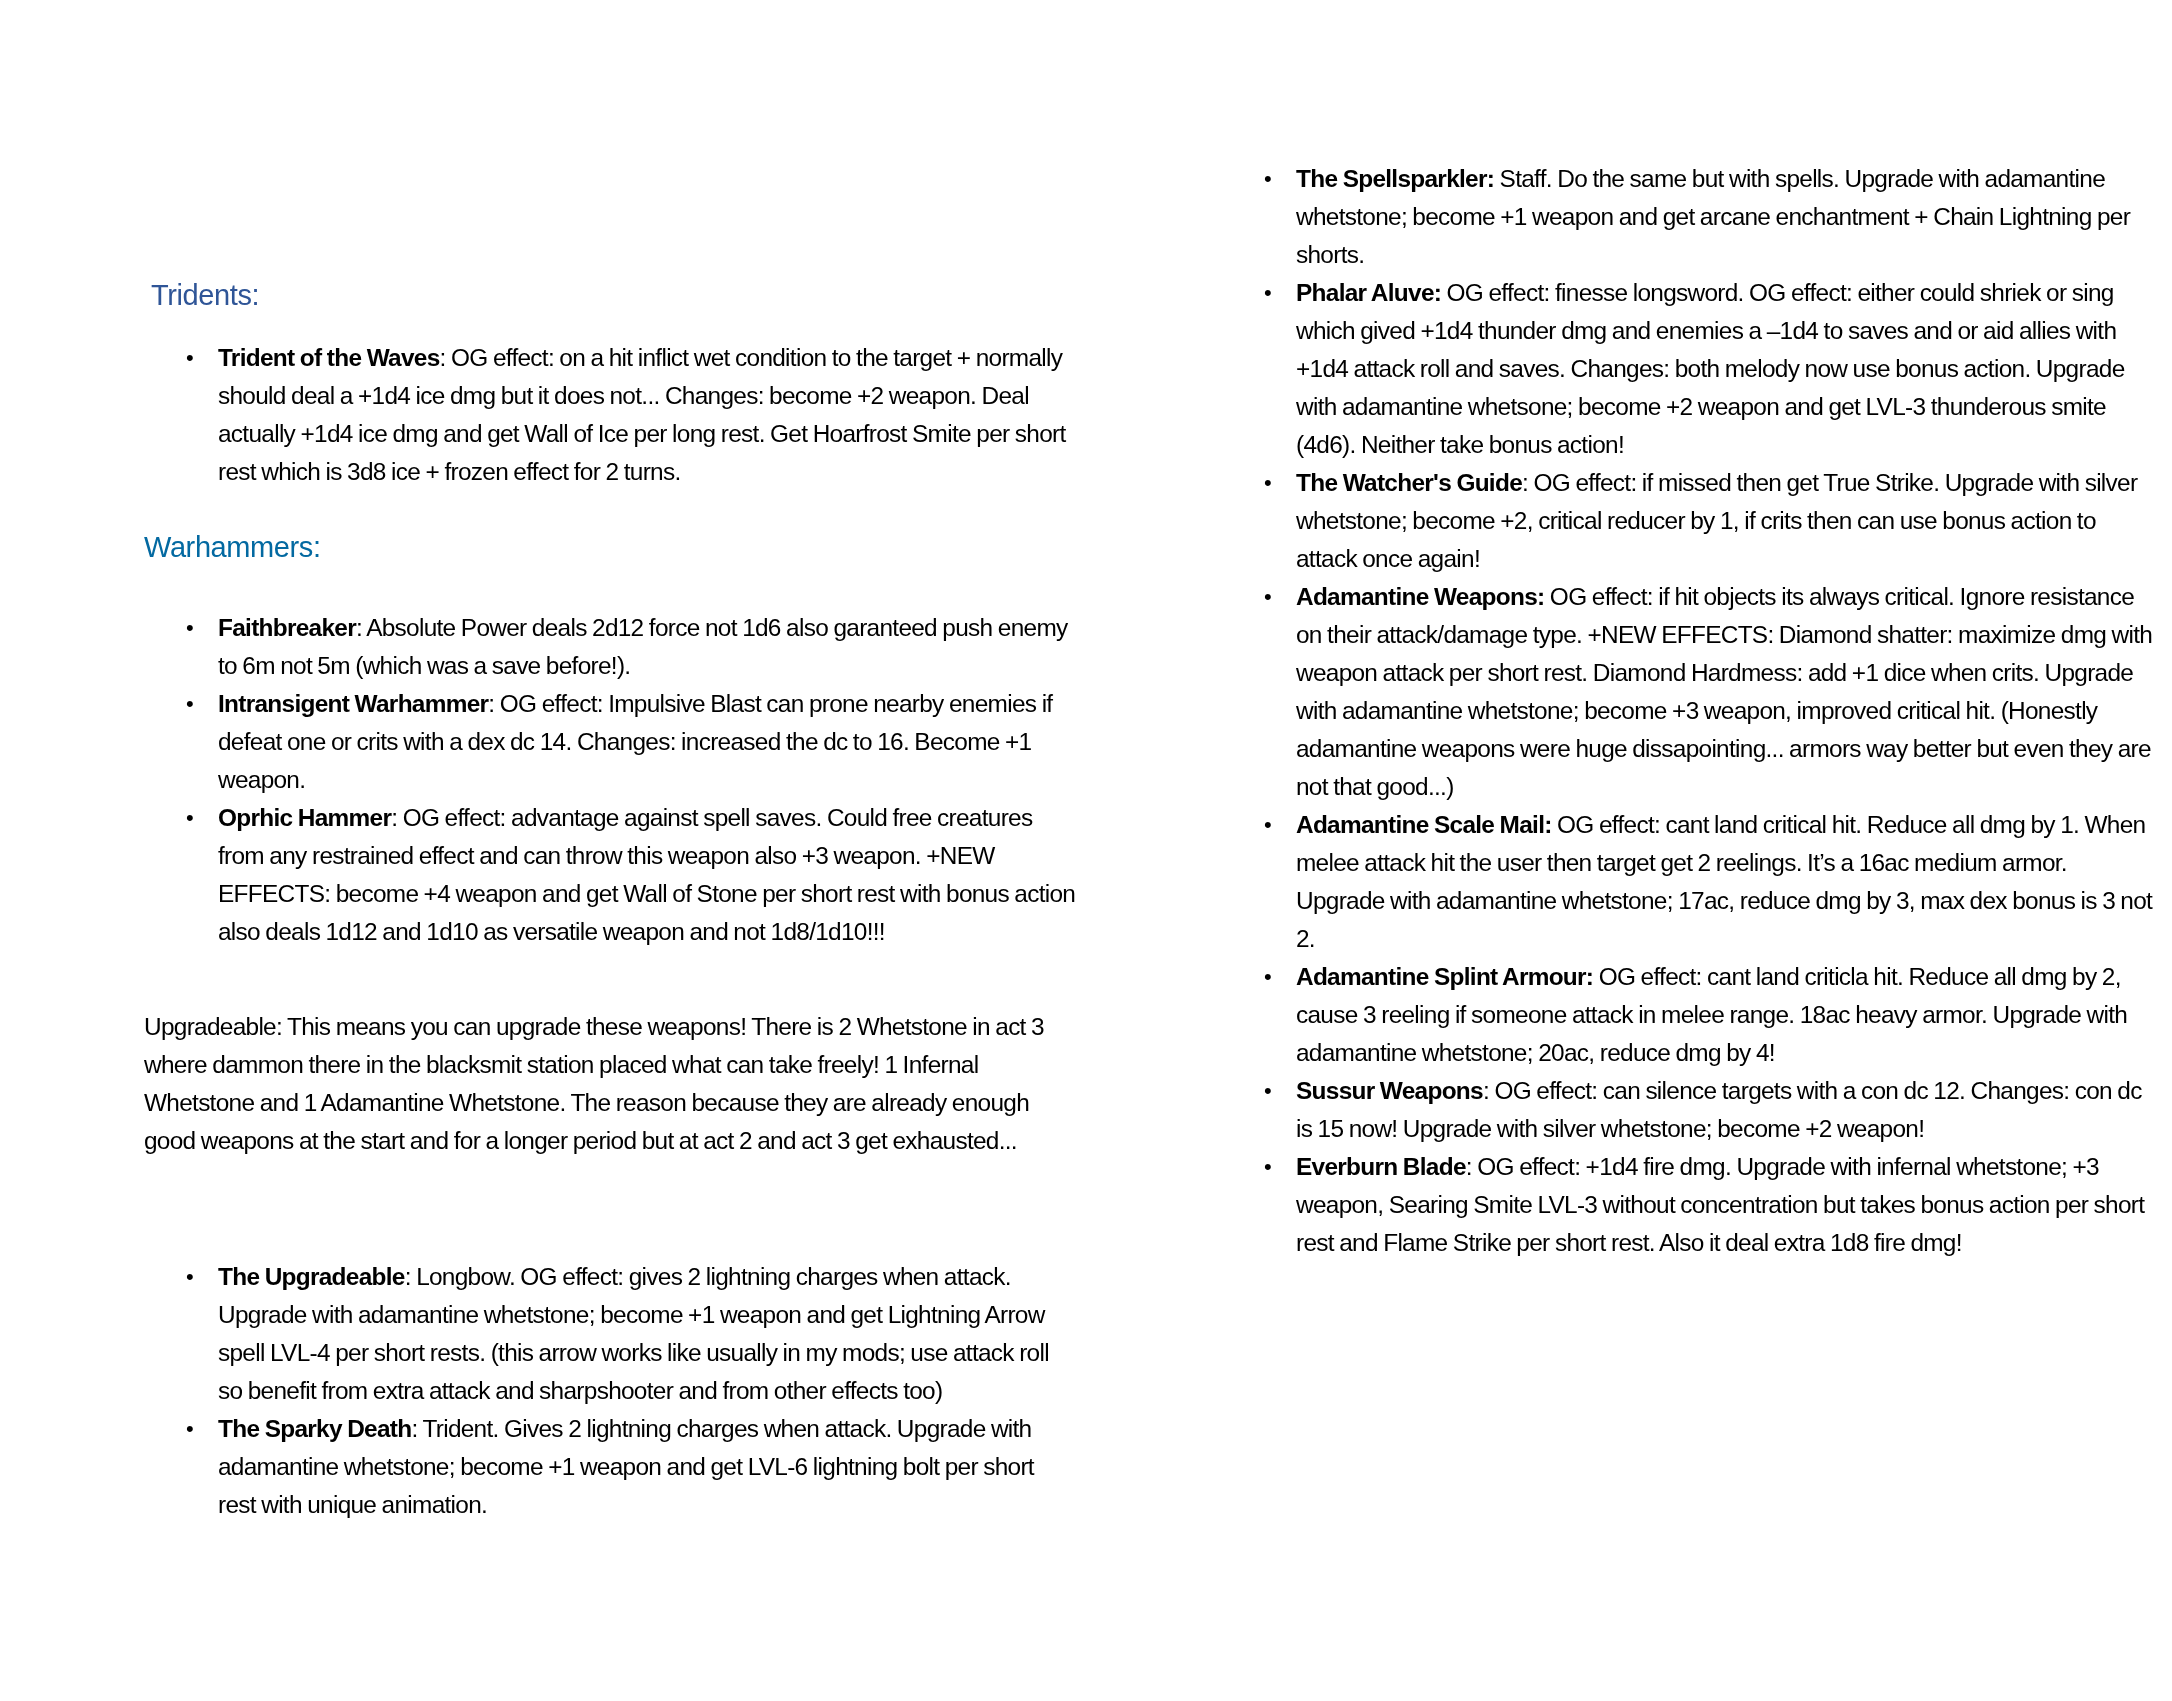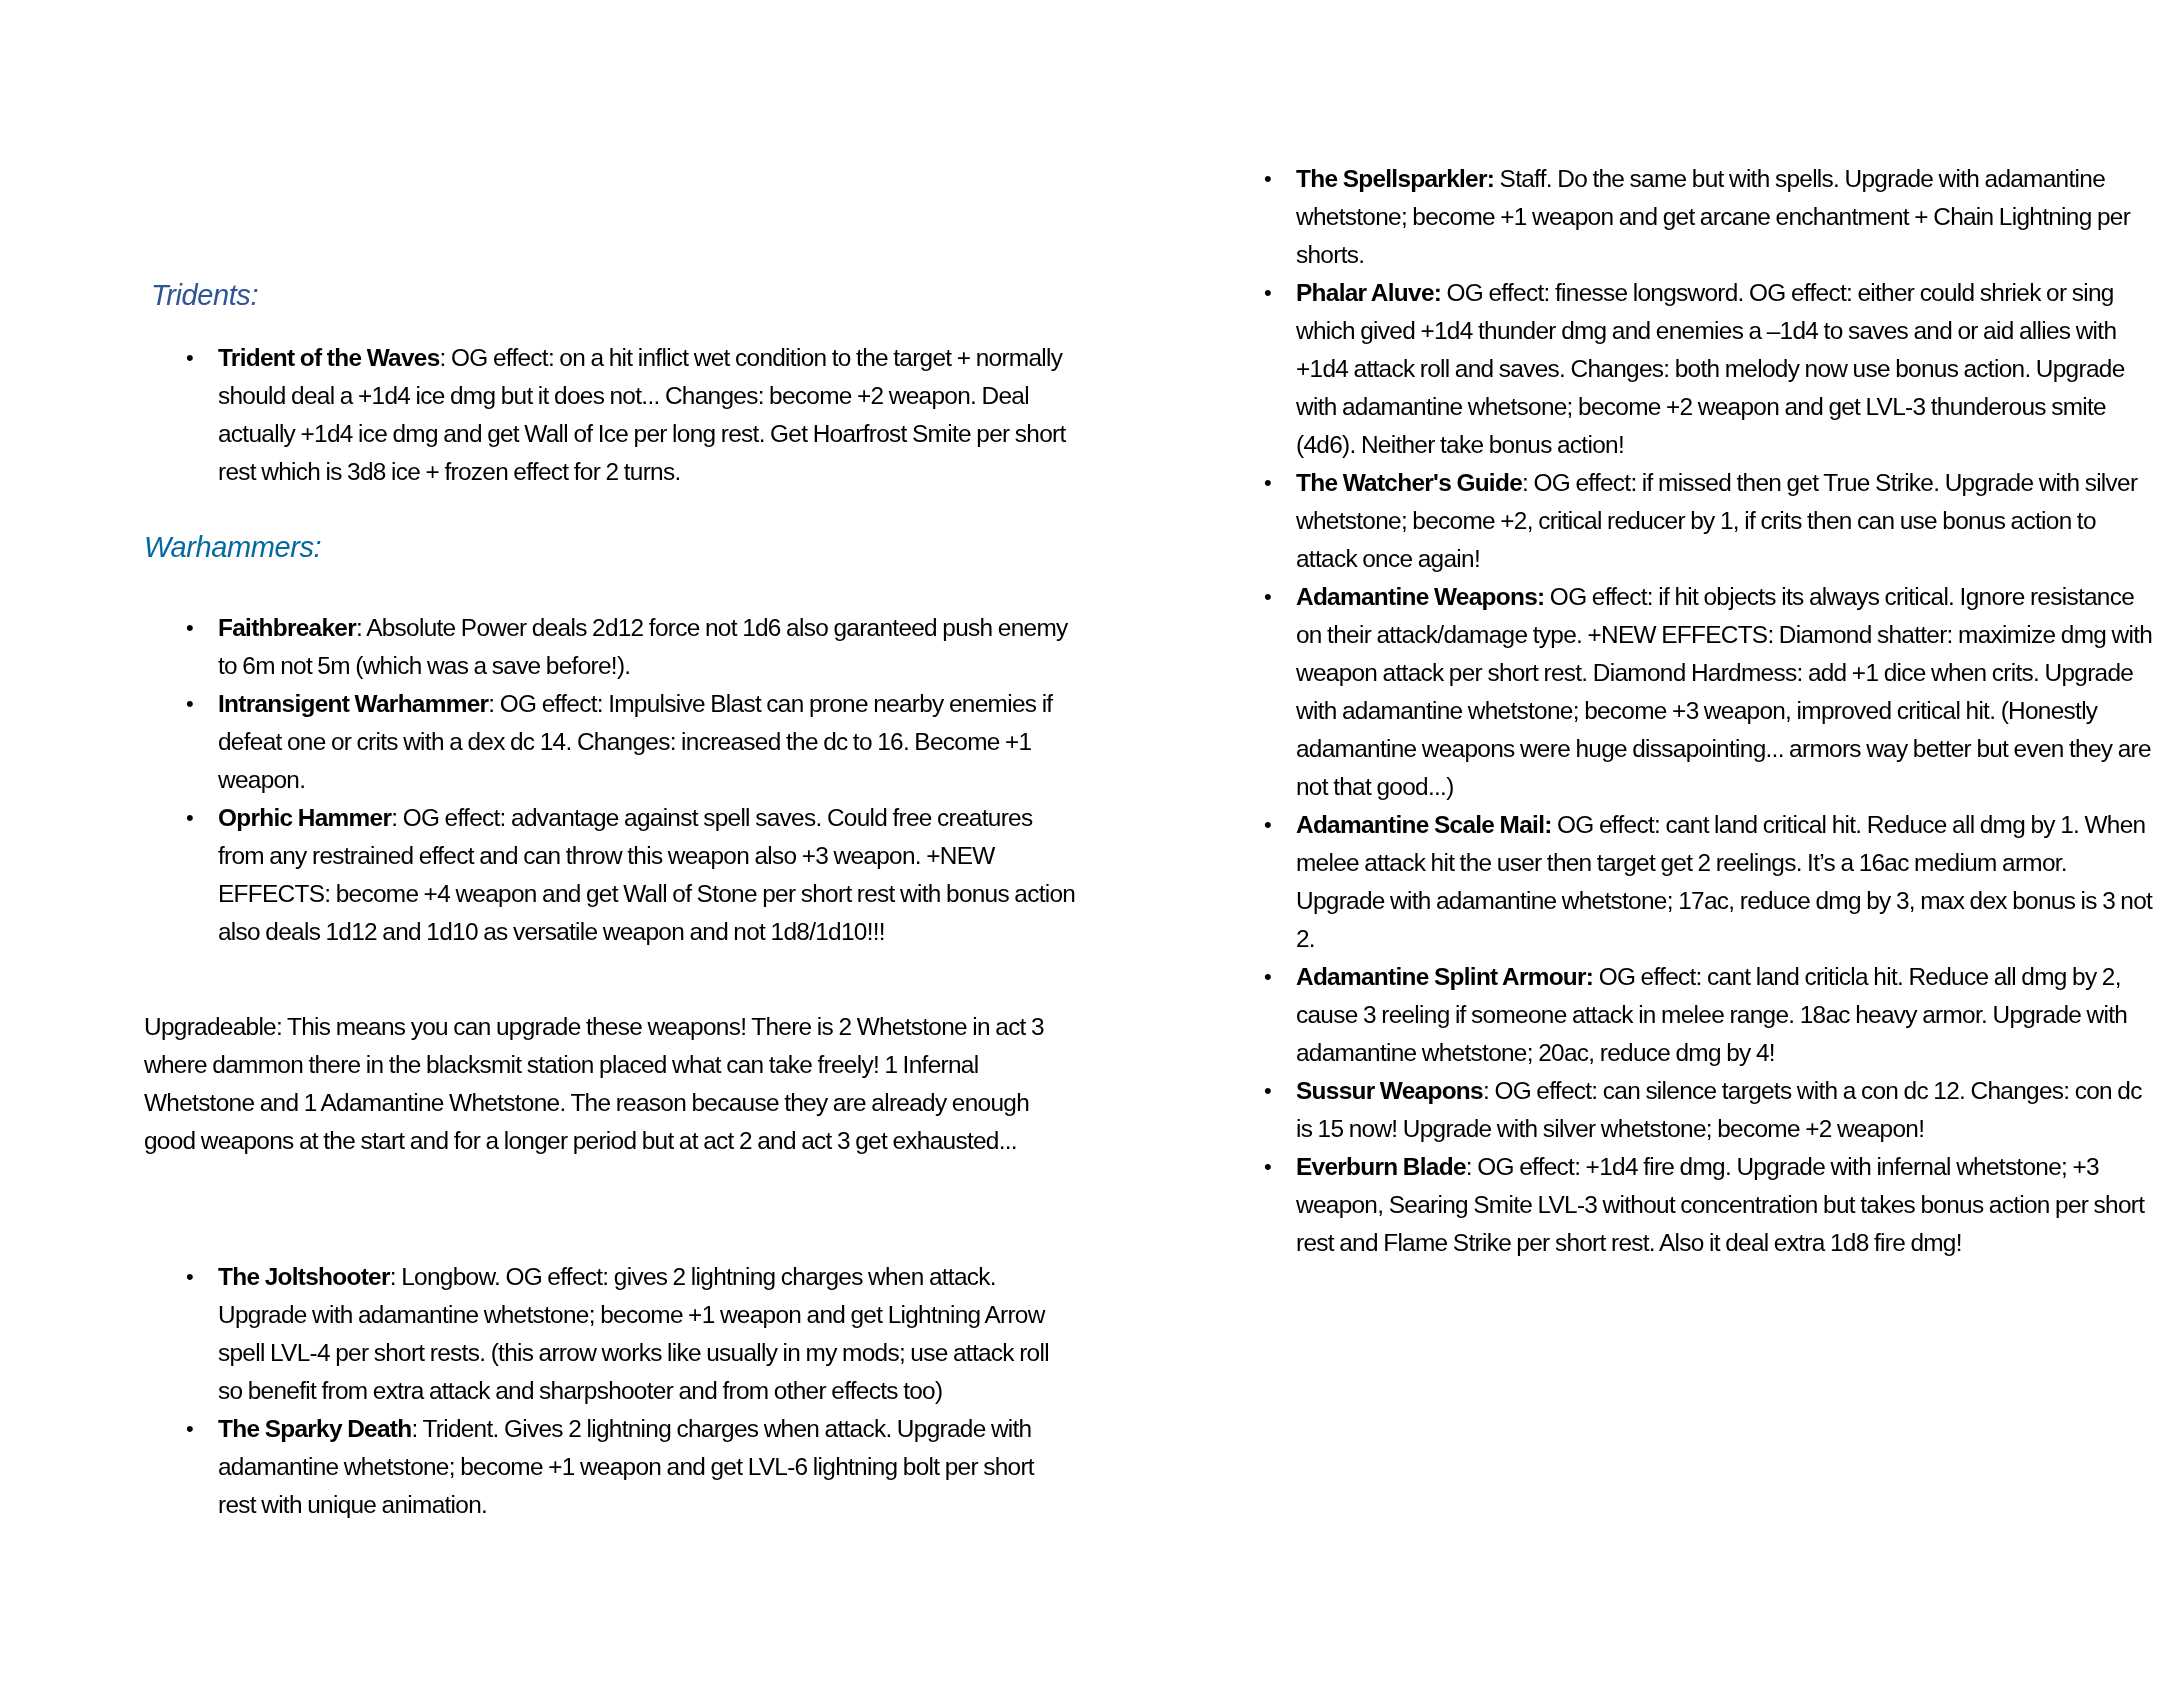--- a/index.html
+++ b/index.html
@@ -1,20 +1,20 @@
 <!DOCTYPE html>
 <html style="font-size:11.6px"><head>
 <meta charset="utf-8">
 <style>
   html, body { margin: 0; padding: 0; background: #ffffff; }
   body { width: 2172px; height: 1702px; position: relative; overflow: hidden;
          font-family: "Liberation Sans", sans-serif; color: #000; }
   .page { position: absolute; left: 0; top: 0; width: 2172px; height: 1702px; background: #fff; }
   .blk { position: absolute; font-size: 24.4px; line-height: 38px; letter-spacing: -0.7px; word-spacing: -0.7px; }
-  .heading { position: absolute; color: #2F5597; font-size: 29px; line-height: 38px; letter-spacing: -0.4px; font-style: italic; }
+  .heading { position: absolute; color: #2F5597; font-size: 29px; line-height: 38px; letter-spacing: -0.4px; }
   ul.list { list-style: none; margin: 0; padding: 0; }
   ul.list li { position: relative; padding-left: 0; }
   .bullet { position: absolute; left: -32px; top: 0; font-size: 22px; line-height: 38px; }
   .name { font-weight: bold; }
 </style>
 </head>
 <body>
 
 <div class="page">
 
@@ -39,21 +39,21 @@
     <li>
       <span class="bullet">•</span><span class="name">Oprhic Hammer</span><span>: </span><span>OG effect: advantage against spell saves. Could free creatures from any restrained effect and can throw this weapon also +3 weapon. +NEW EFFECTS: become +4 weapon and get Wall of Stone per short rest with bonus action also deals 1d12 and 1d10 as versatile weapon and not 1d8/1d10!!!</span>
     </li>
   </ul>
 
   <div class="blk" style="left:144px; top:1008px; width:924px;">Upgradeable: This means you can upgrade these weapons! There is 2 Whetstone in act 3 where dammon there in the blacksmit station placed what can take freely! 1 Infernal Whetstone and 1 Adamantine Whetstone. The reason because they are already enough good weapons at the start and for a longer period but at act 2 and act 3 get exhausted...</div>
 
 
   <ul class="list blk" style="left:218px; top:1258px; width:858px;">
     <li>
-      <span class="bullet">•</span><span class="name">The Joltshooter</span><span>: </span><span>Longbow. OG effect: gives 2 lightning charges when attack. Upgrade with adamantine whetstone; become +1 weapon and get Lightning Arrow spell LVL-4 per short rests. (this arrow works like usually in my mods; use attack roll so benefit from extra attack and sharpshooter and from other effects too)</span>
+      <span class="bullet">•</span><span class="name">The Upgradeable</span><span>: </span><span>Longbow. OG effect: gives 2 lightning charges when attack. Upgrade with adamantine whetstone; become +1 weapon and get Lightning Arrow spell LVL-4 per short rests. (this arrow works like usually in my mods; use attack roll so benefit from extra attack and sharpshooter and from other effects too)</span>
     </li>
     <li>
       <span class="bullet">•</span><span class="name">The Sparky Death</span><span>: </span><span>Trident. Gives 2 lightning charges when attack. Upgrade with adamantine whetstone; become +1 weapon and get LVL-6 lightning bolt per short rest with unique animation.</span>
     </li>
   </ul>
 
   <ul class="list blk" style="left:1296px; top:160px; width:858px;">
     <li>
       <span class="bullet">•</span><span class="name">The Spellsparkler:</span><span> </span><span>Staff. Do the same but with spells. Upgrade with adamantine whetstone; become +1 weapon and get arcane enchantment + Chain Lightning per shorts.</span>
     </li>

